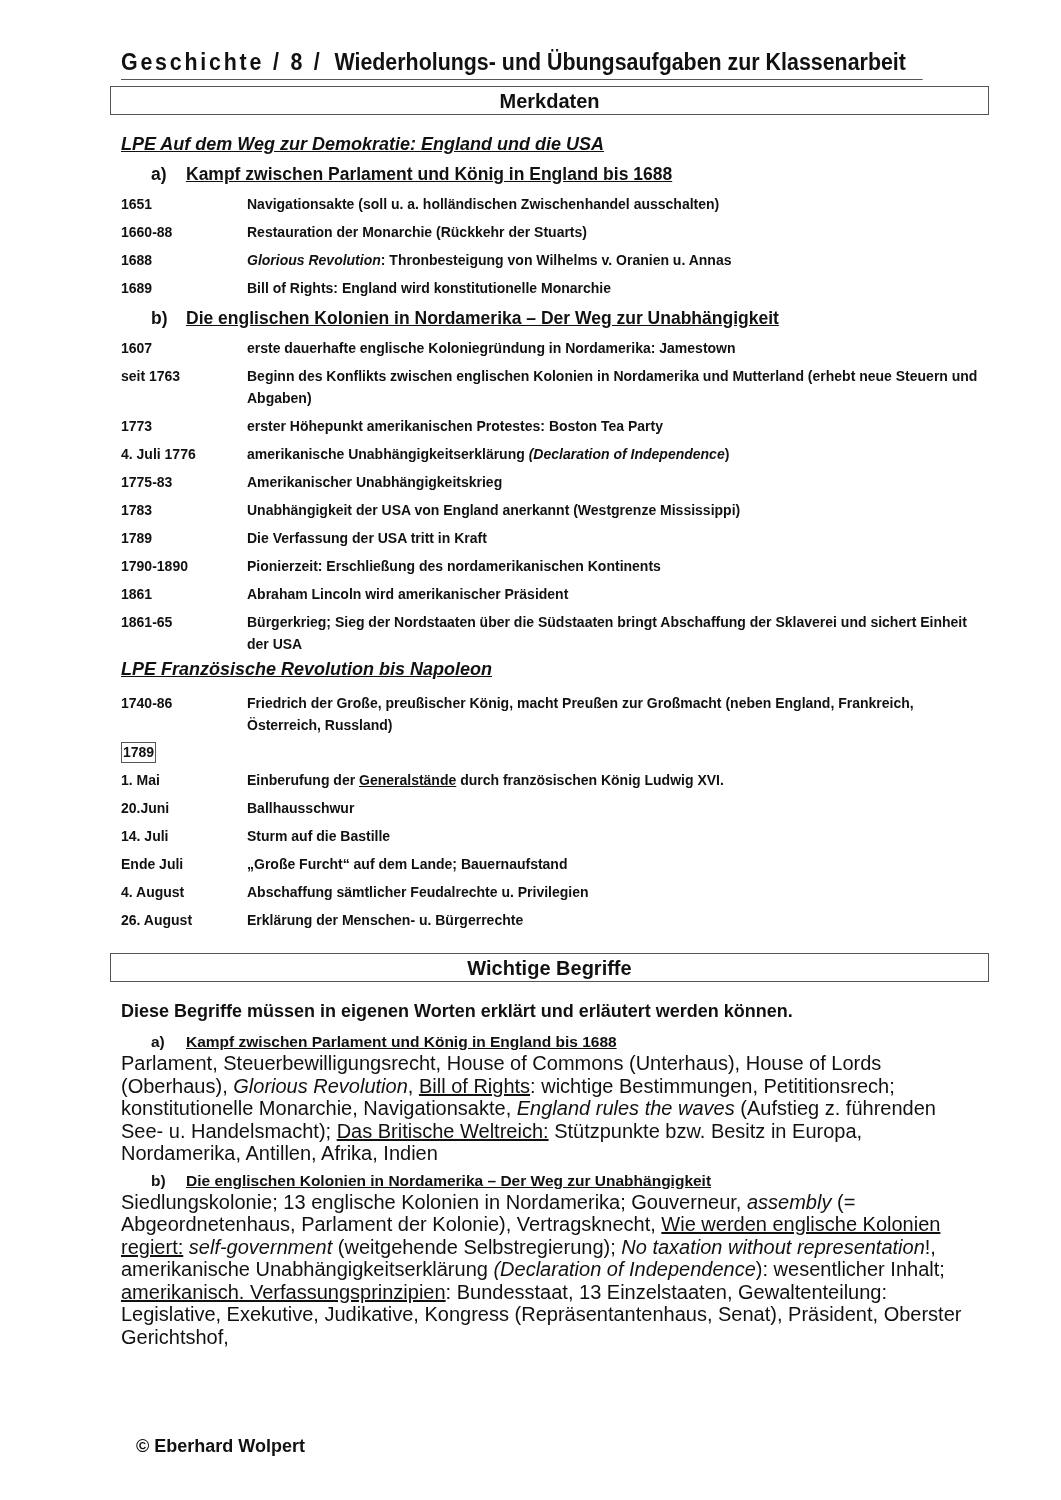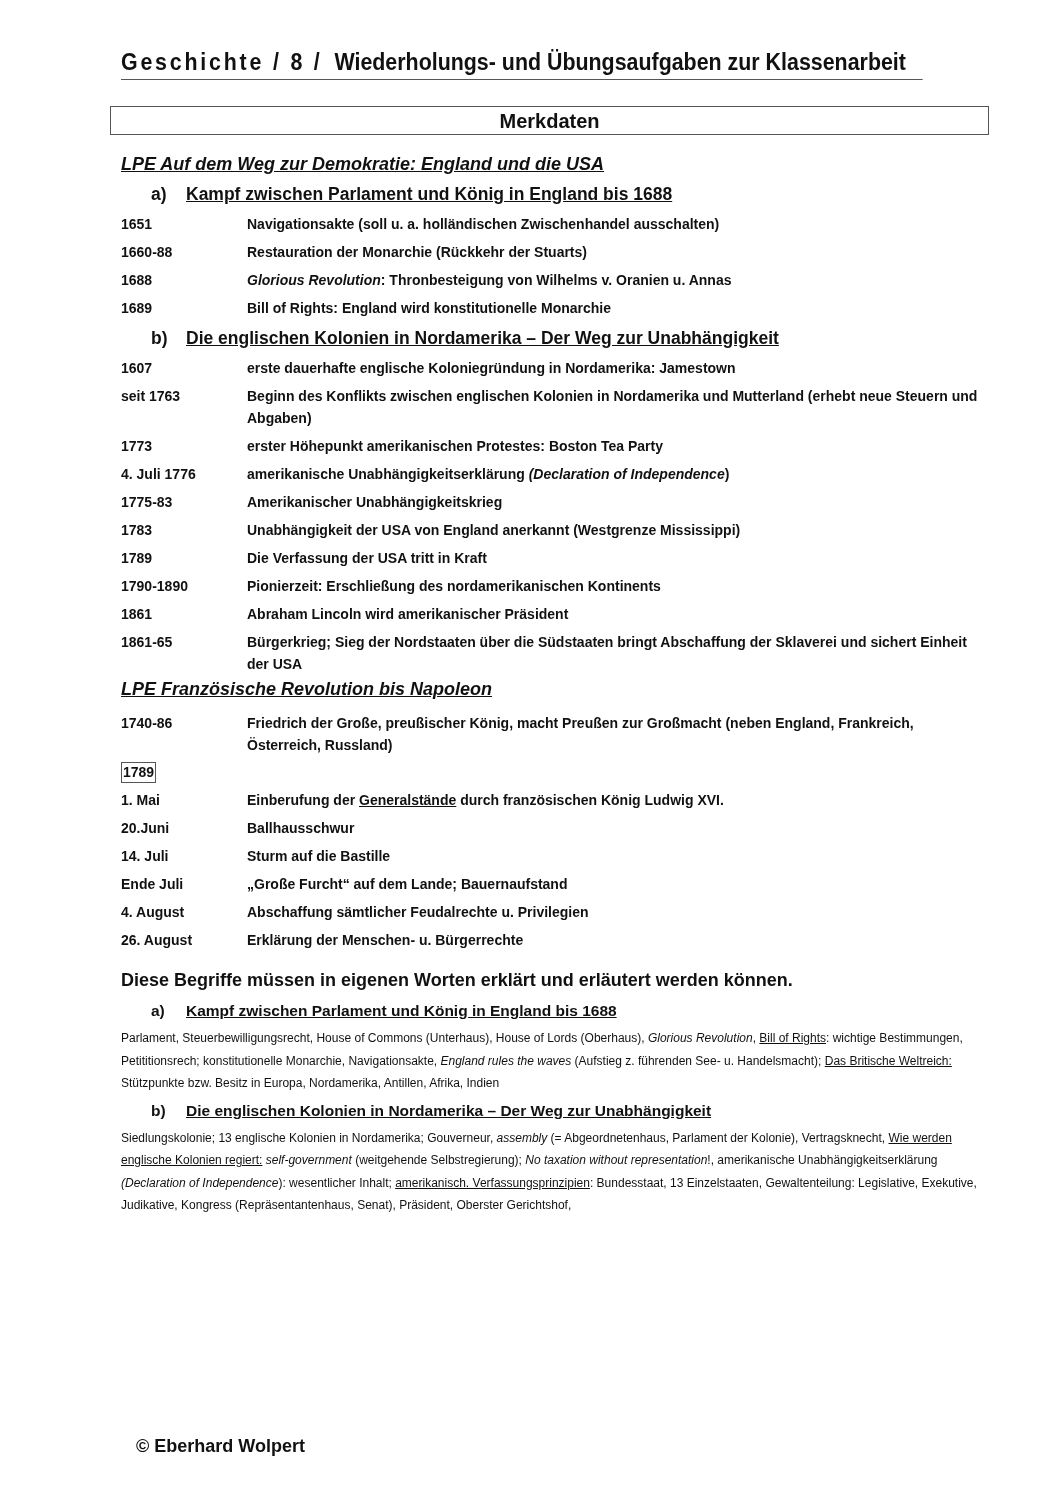--- a/index.html
+++ b/index.html
@@ -10,36 +10,36 @@
     .page { position: absolute; left: 121px; top: 48px; width: 862px; }
     .title {
       font-size: 23px; font-weight: bold; line-height: 28px; margin: 0;
       padding-bottom: 3px; border-bottom: 1.5px solid #555; width: 862px;
       transform: scaleX(0.93); transform-origin: left;
     }
     .title .spaced { letter-spacing: 3px; }
     .boxhead {
       position: relative; left: -11px; width: 877px;
       border: 1.5px solid #555; text-align: center; font-weight: bold;
-      font-size: 20px; height: 27px; line-height: 28px; margin-top: 26px;
+      font-size: 20px; height: 27px; line-height: 28px; margin-top: 6px;
     }
     .lpe { font-weight: bold; font-style: italic; text-decoration: underline; font-size: 18px; margin-top: 18px; line-height: 22px; }
     .sub { font-weight: bold; font-size: 17.5px; margin-top: 8px; margin-left: 30px; line-height: 22px; }
     .sub .letter { display: inline-block; width: 35px; }
     .sub .lbl { text-decoration: underline; }
     .rows { margin-top: 8px; }
     .row { display: flex; font-weight: bold; font-size: 14px; line-height: 22px; margin-bottom: 6px; }
     .row .date { width: 126px; flex: none; white-space: nowrap; }
     .row .text { flex: 1; }
     .boxed { border: 1.5px solid #555; padding: 0 1px; display: inline-block; line-height: 19px; }
     .intro { font-weight: bold; font-size: 18px; margin-top: 18px; line-height: 22px; }
     .sub2 { font-weight: bold; font-size: 15.5px; margin-top: 10px; margin-left: 30px; line-height: 20px; }
     .sub2 .letter { display: inline-block; width: 35px; }
     .sub2 .lbl { text-decoration: underline; }
-    .para { font-size: 12px; line-height: 22.5px; margin-top: 6px; width: 862px; }
+    .para { font-size: 20px; line-height: 22.5px; margin-top: 0; width: 862px; }
     .u { text-decoration: underline; text-align: center; }
     .i { font-style: italic; }
     .footer { position: absolute; left: 136px; top: 1436px; font-weight: bold; font-size: 18px; }
   </style>
 </head>
 <body>
 
 <div class="page">
   <h1 class="title"><span class="spaced">Geschichte / 8 /</span>&nbsp;&nbsp;<span>Wiederholungs- und Übungsaufgaben zur Klassenarbeit</span></h1>
 
@@ -139,20 +139,21 @@
     <div class="row">
         <span class="date">4. August</span>
         <span class="text">Abschaffung sämtlicher Feudalrechte u. Privilegien</span>
       </div>
     <div class="row">
         <span class="date">26. August</span>
         <span class="text">Erklärung der Menschen- u. Bürgerrechte</span>
       </div>
   </div>
 
+  <div class="boxhead" style="margin-top:22px">Wichtige Begriffe</div>
   <div class="intro">Diese Begriffe müssen in eigenen Worten erklärt und erläutert werden können.</div>
 
   <div class="sub2"><span class="letter">a)</span><span class="lbl">Kampf zwischen Parlament und König in England bis 1688</span></div>
   <div class="para"><span>Parlament, Steuerbewilligungsrecht, House of Commons (Unterhaus), House of Lords (Oberhaus), </span><span class="i">Glorious Revolution</span><span>, </span><span class="u">Bill of Rights</span><span>: wichtige Bestimmungen, Petititionsrech; konstitutionelle Monarchie, Navigationsakte, </span><span class="i">England rules the waves</span><span> (Aufstieg z. führenden See- u. Handelsmacht); </span><span class="u">Das Britische Weltreich:</span><span> Stützpunkte bzw. Besitz in  Europa, Nordamerika, Antillen, Afrika, Indien</span></div>
 
   <div class="sub2" style="margin-top:6px"><span class="letter">b)</span><span class="lbl">Die englischen Kolonien in Nordamerika – Der Weg zur Unabhängigkeit</span></div>
   <div class="para"><span>Siedlungskolonie; 13 englische Kolonien in Nordamerika; Gouverneur, </span><span class="i">assembly</span><span> (= Abgeordnetenhaus, Parlament der Kolonie), Vertragsknecht, </span><span class="u">Wie werden englische Kolonien regiert:</span><span> </span><span class="i">self-government</span><span> (weitgehende Selbstregierung); </span><span class="i">No taxation without representation</span><span>!, amerikanische Unabhängigkeitserklärung </span><span class="i">(Declaration of Independence</span><span>): wesentlicher Inhalt; </span><span class="u">amerikanisch. Verfassungsprinzipien</span><span>: Bundesstaat, 13 Einzelstaaten, Gewaltenteilung: Legislative, Exekutive, Judikative, Kongress (Repräsentantenhaus, Senat), Präsident, Oberster Gerichtshof,</span></div>
 </div>
 
 <div class="footer">© Eberhard Wolpert</div>

